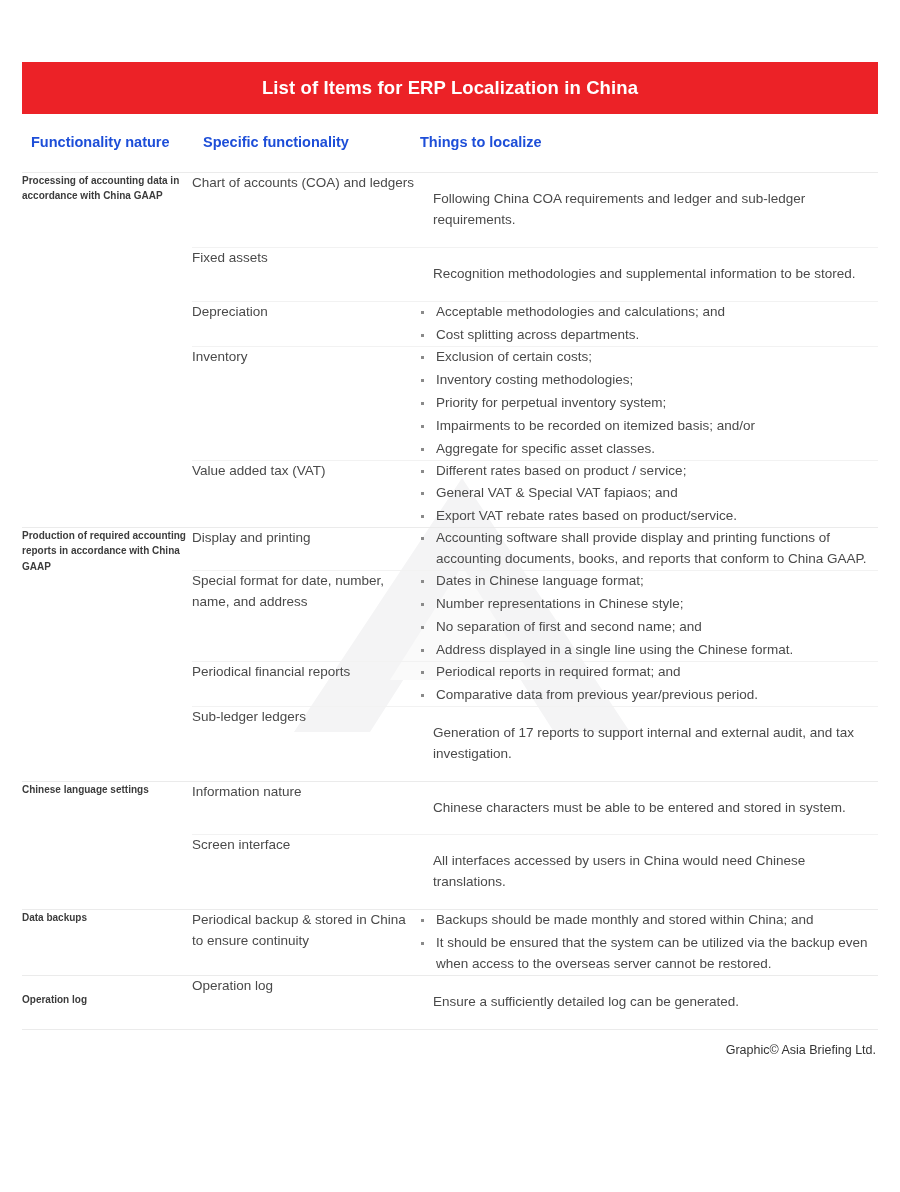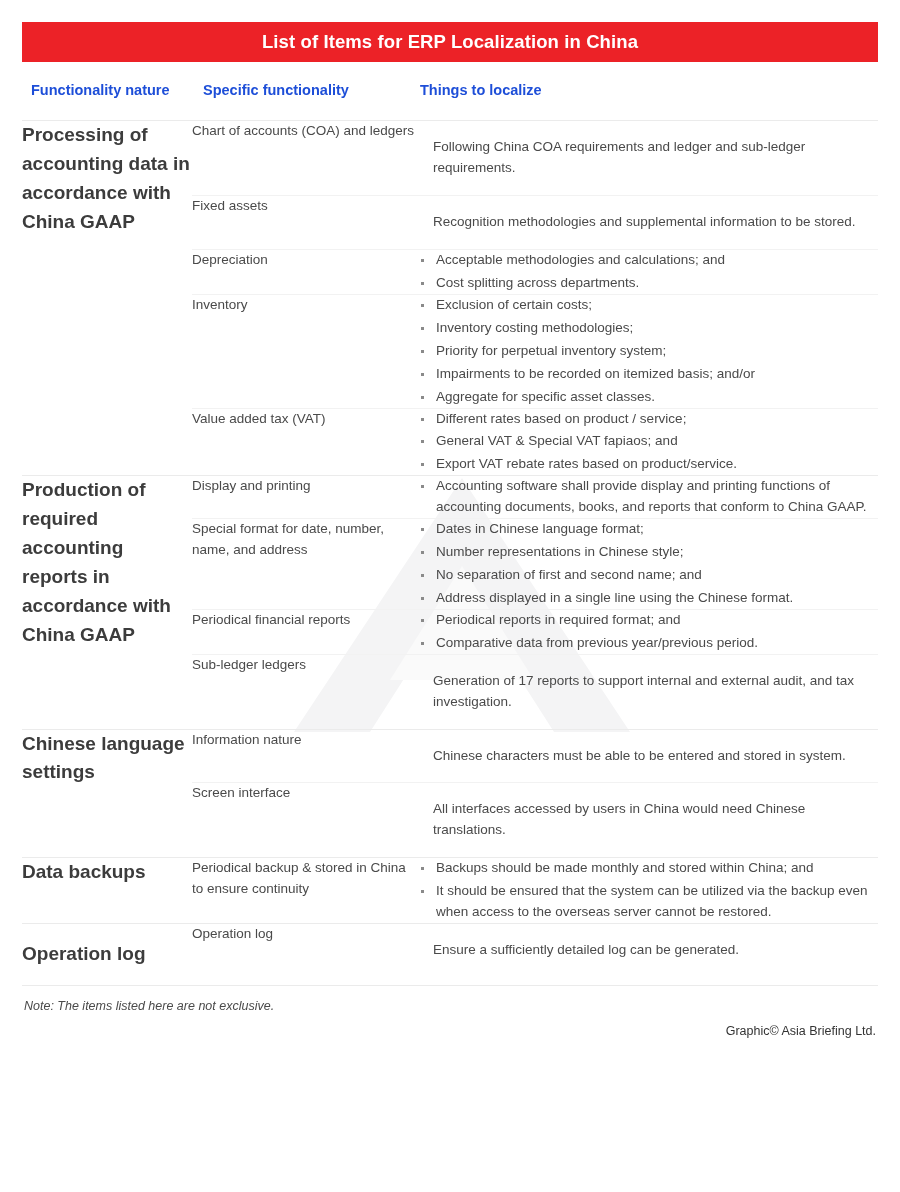--- a/index.html
+++ b/index.html
@@ -35,24 +35,25 @@
     z-index: 0;
     opacity: 1;
   }
   .watermark svg { display: block; width: 100%; height: 100%; }
 
   
   .title-bar {
     position: relative;
     z-index: 2;
     background: #ec2227;
-    height: 40px;
+    height: 52px;
     display: flex;
     align-items: center;
     justify-content: center;
+    margin-top: 40px;
   }
   .title-bar .title-text {
     color: #ffffff;
     font-size: 18.5px;
     font-weight: bold;
     letter-spacing: 0.1px;
   }
 
   
   .tbl {
@@ -81,21 +82,21 @@
     line-height: 1.4;
     padding: 18px 10px 20px 10px;
     vertical-align: top;
   }
   .hdr th.h1 { padding-left: 9px; }
   .hdr th.h2 { padding-left: 11px; }
   .hdr th.h3 { padding-left: 3px; }
 
   
   .nature-cell {
-    font-size: 19px;
+    font-size: 10px;
     color: #3c3c3c;
     font-weight: bold;
     line-height: 1.52;
     padding: 0 12px 0 9px;
     vertical-align: middle;
   }
   .spec-cell {
     font-size: 13.5px;
     color: #4a4a4a;
     line-height: 1.52;
@@ -398,17 +399,16 @@
       <tr>
         <td class="divider-full" colspan="3">
             <div class="ln"></div>
           </td>
       </tr>
 
     </tbody>
   </table>
 
   <div class="footer">
-    <div class="note">Note: The items listed here are not exclusive.</div>
     <div class="credit">Graphic© Asia Briefing Ltd.</div>
   </div>
 
 </div>
 
 </body></html>

